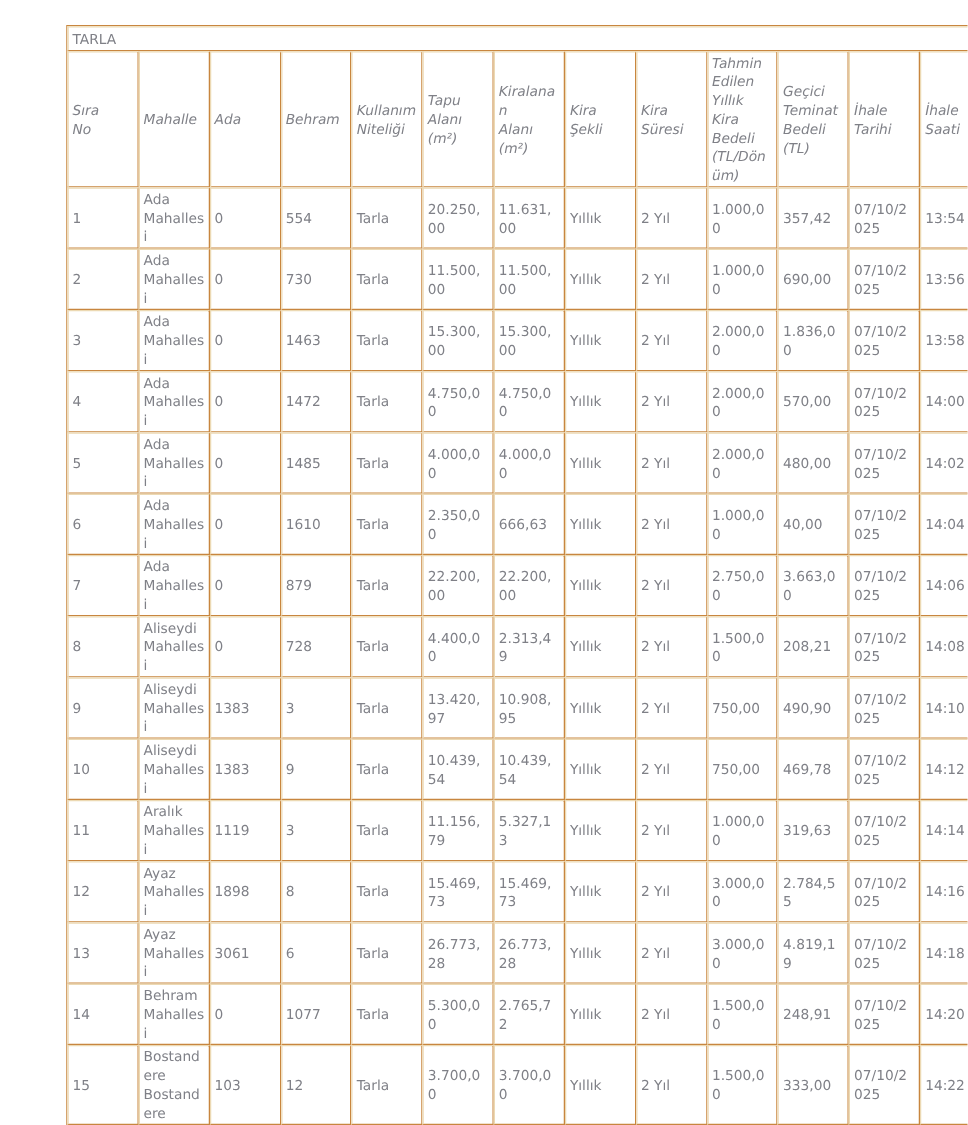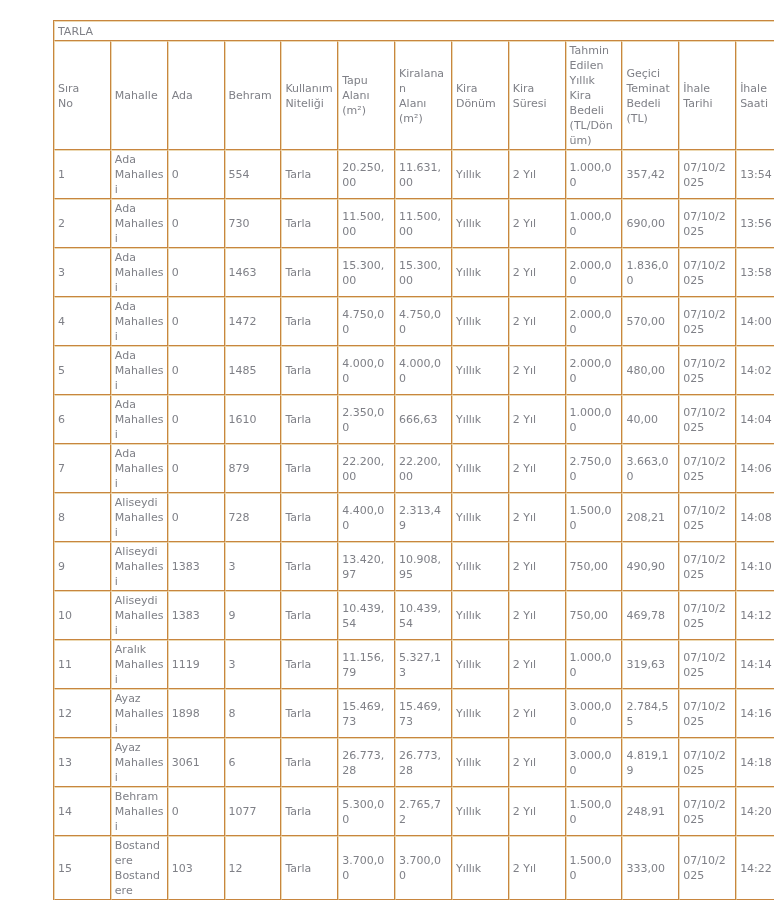--- a/index.html
+++ b/index.html
@@ -34,21 +34,21 @@
     text-align: left;
     vertical-align: middle;
     font-weight: normal;
     overflow-wrap: break-word;
     word-wrap: break-word;
     box-sizing: border-box;
     background: #ffffff;
   }
   tr.title-row { height: 20px; }
   tr.header-row { height: 106px; }
-  tr.header-row th { white-space: pre-line; }
+  tr.header-row th { white-space: pre-line; font-style: italic; }
   tr.data-row { height: 42px; }
 </style>
 </head>
 <body>
 
 <div class="table-wrap">
   <table class="ihale-table">
     <thead>
       <tr class="title-row">
         <th colspan="13">TARLA</th>
@@ -61,21 +61,21 @@
           <th>Ada</th>
           <th>Behram</th>
           <th>Kullanım
 Niteliği</th>
           <th>Tapu
 Alanı
 (m²)</th>
           <th>Kiralanan
 Alanı
 (m²)</th>
-          <th>Kira Dönüm</th>
+          <th>Kira Şekli</th>
           <th>Kira
 Süresi</th>
           <th>Tahmin
 Edilen
 Yıllık Kira
 Bedeli
 (TL/Dönüm)</th>
           <th>Geçici
 Teminat
 Bedeli

